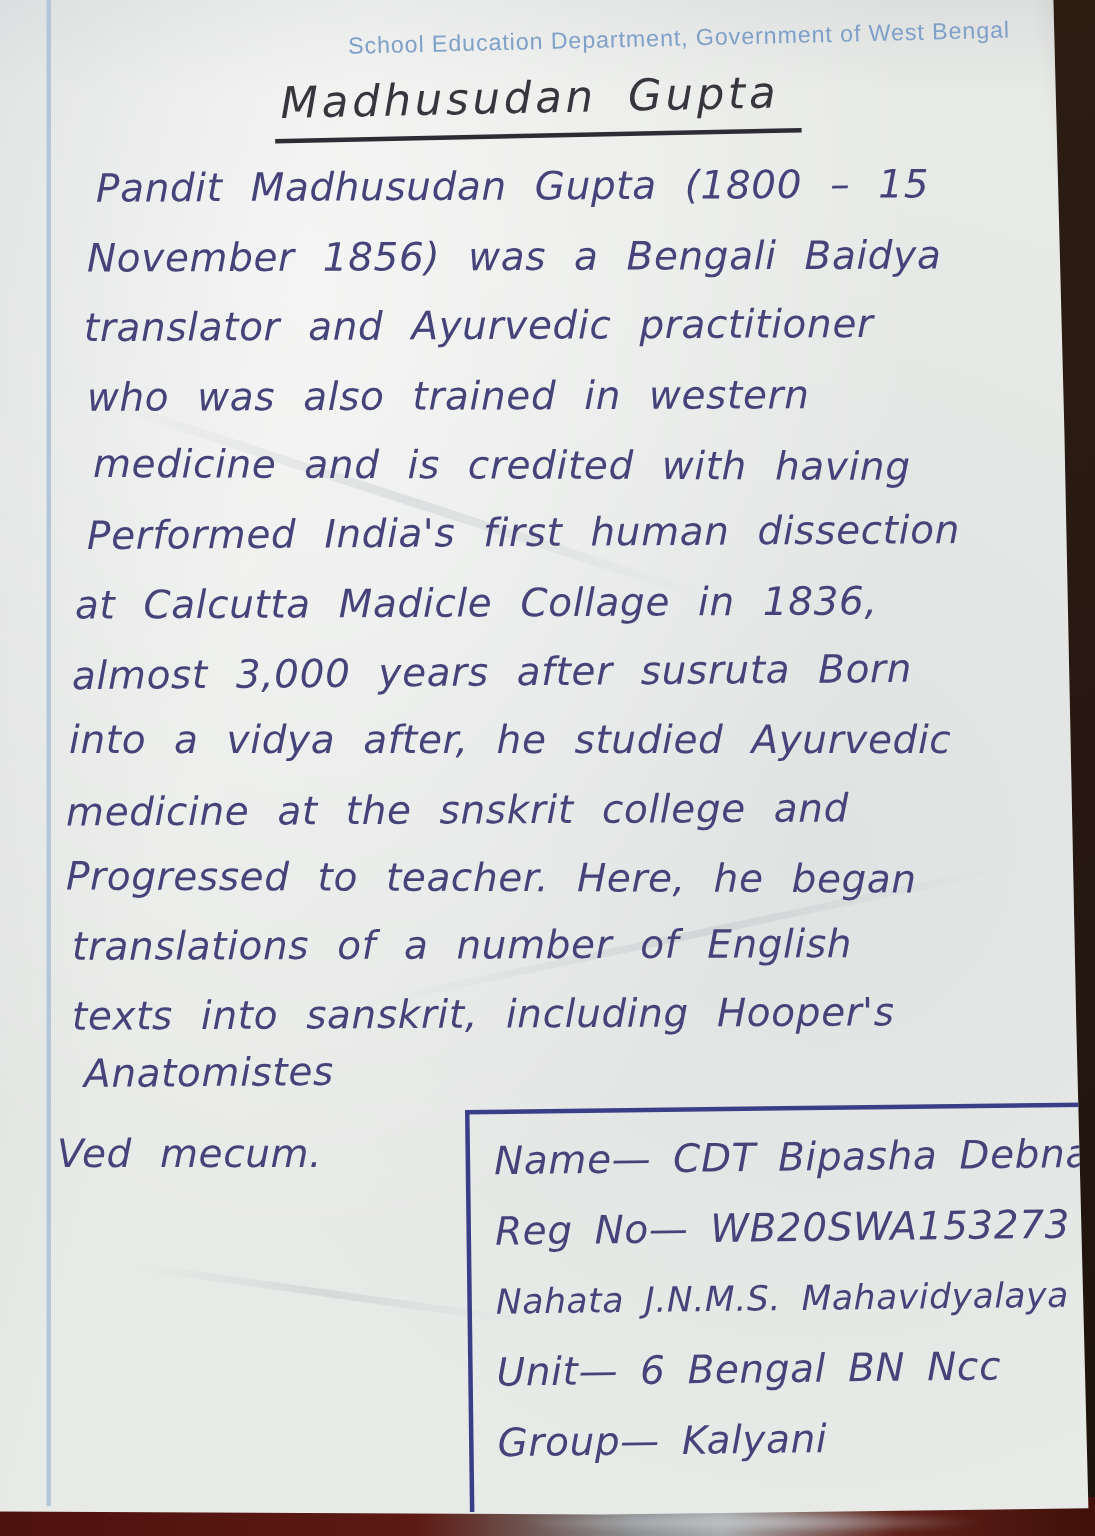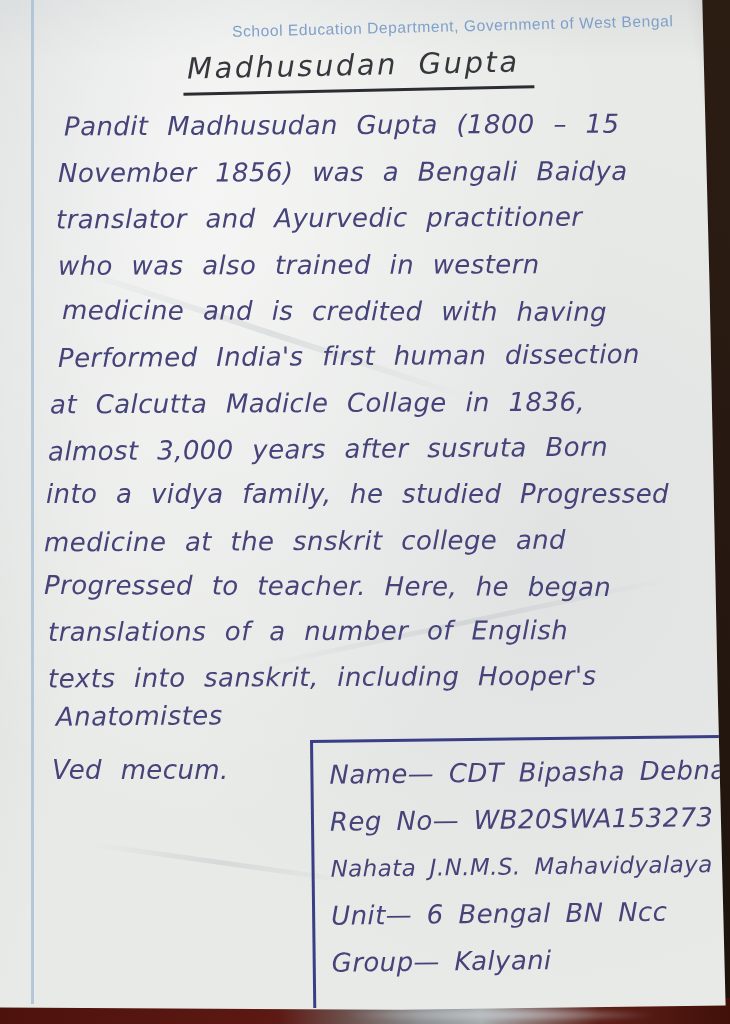--- a/index.html
+++ b/index.html
@@ -75,27 +75,27 @@
     </div>
 
     <div class="hand" style="top:110px;left:64px;transform:rotate(-.3deg)">Pandit Madhusudan Gupta (1800 – 15</div>
     <div class="hand" style="top:157px;left:58px;transform:rotate(-.2deg)">November 1856) was a Bengali Baidya</div>
     <div class="hand" style="top:203px;left:56px;transform:rotate(-.3deg)">translator and Ayurvedic practitioner</div>
     <div class="hand" style="top:250px;left:58px;transform:rotate(-.2deg)">who was also trained in western</div>
     <div class="hand" style="top:296px;left:62px;transform:rotate(.2deg)">medicine and is credited with having</div>
     <div class="hand" style="top:341px;left:58px;transform:rotate(-.4deg)">Performed India's first human dissection</div>
     <div class="hand" style="top:388px;left:50px;transform:rotate(-.3deg)">at Calcutta Madicle Collage in 1836,</div>
     <div class="hand" style="top:434px;left:48px;transform:rotate(-.5deg)">almost 3,000 years after susruta Born</div>
-    <div class="hand" style="top:479px;left:46px">into a vidya family, he studied Progressed</div>
+    <div class="hand" style="top:479px;left:46px">into a vidya after, he studied Ayurvedic</div>
     <div class="hand" style="top:526px;left:44px;transform:rotate(-.3deg)">medicine at the snskrit college and</div>
     <div class="hand" style="top:571px;left:44px;transform:rotate(.2deg)">Progressed to teacher. Here, he began</div>
     <div class="hand" style="top:616px;left:48px;transform:rotate(-.2deg)">translations of a number of English</div>
     <div class="hand" style="top:662px;left:48px;transform:rotate(-.3deg)">texts into sanskrit, including Hooper's</div>
     <div class="hand" style="top:701px;left:56px;transform:rotate(-.5deg)">Anatomistes</div>
-    <div class="hand" style="top:755px;left:52px">Ved mecum.</div>
+    <div class="hand" style="top:755px;left:38px">Ved mecum.</div>
 
     <div class="cadet-box">
       <div class="box-line">Name— CDT Bipasha Debnath</div>
       <div class="box-line">Reg No— WB20SWA153273</div>
       <div class="box-line small">Nahata J.N.M.S. Mahavidyalaya</div>
       <div class="box-line">Unit— 6 Bengal BN Ncc</div>
       <div class="box-line">Group— Kalyani</div>
     </div>
 
   </div>

